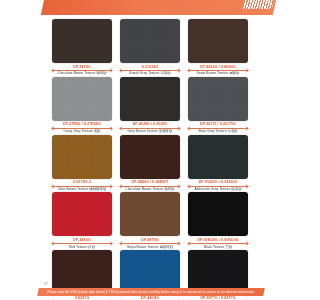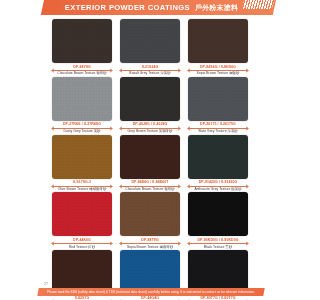--- a/index.html
+++ b/index.html
@@ -129,24 +129,20 @@
     color:#ffffff;font-size:3.2px;letter-spacing:0.02px;white-space:nowrap;
     z-index:2;
   }
 </style>
 </head>
 <body>
 
 <div class="header-wrap">
   <div class="header-band"></div>
   <div class="header-hatch"></div>
-  <div class="header-title-row">
-    <span class="header-title">EXTERIOR POWDER COATINGS</span>
-    <span class="header-title-cn">戶外粉末塗料</span>
-  </div>
 </div>
 
 <div class="grid" id="swatch-grid">
     <div class="cell">
       <div class="swatch" style="background: rgb(57, 48, 43);"></div>
       <div class="code">DP-84Y9G</div>
       <div class="rule">
         <span class="tick-r"></span>
       </div>
       <div class="name">Chocolate Brown Texture 咖啡砂</div>

